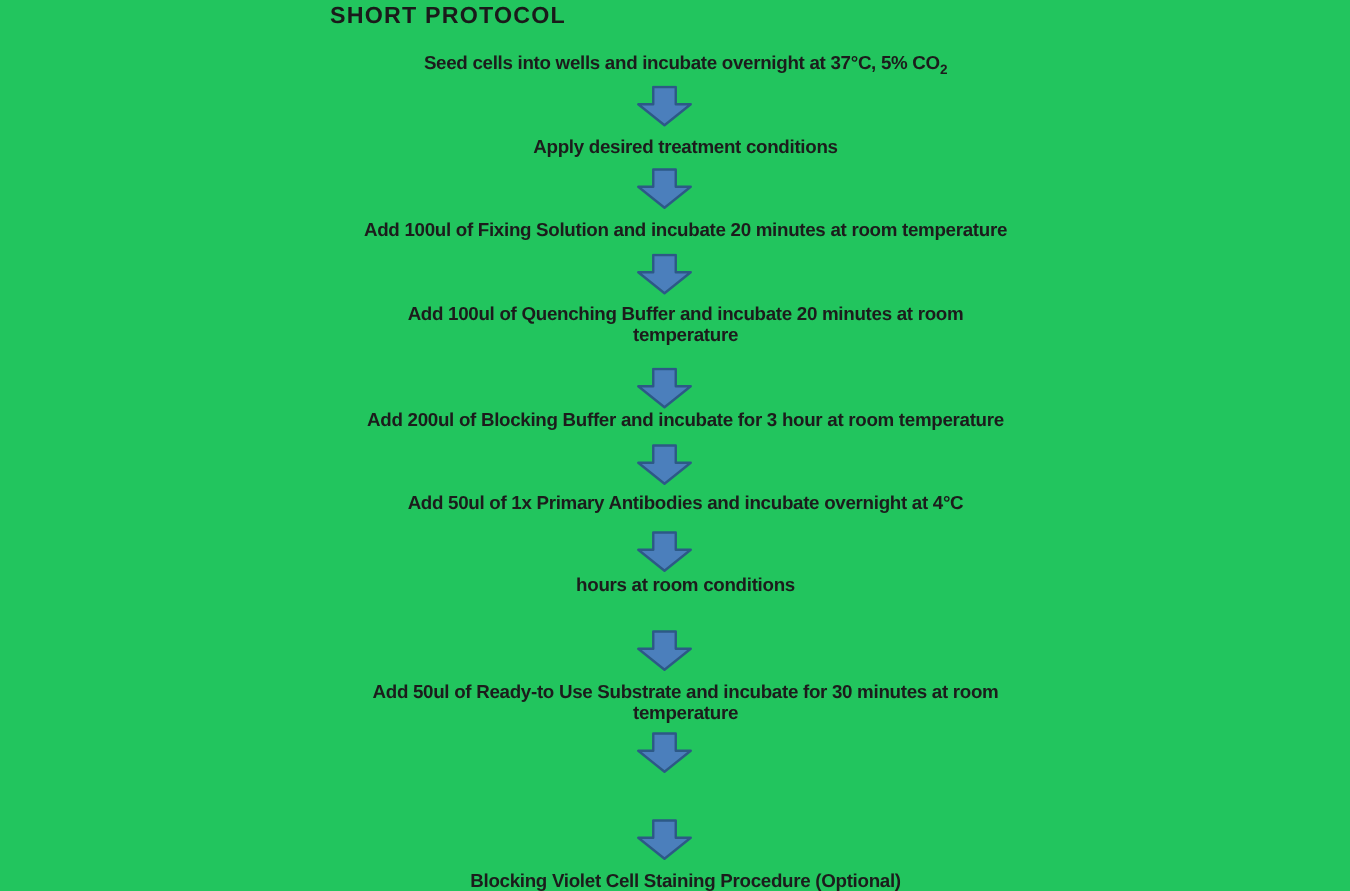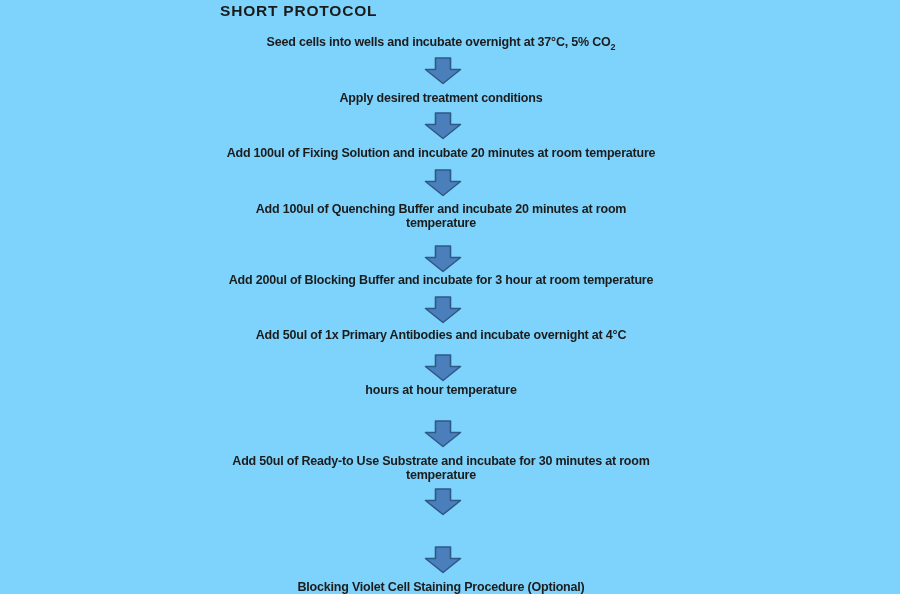--- a/index.html
+++ b/index.html
@@ -1,36 +1,36 @@
 <!DOCTYPE html>
 <html><head>
 <meta charset="utf-8">
 <style>
   html, body { margin: 0; padding: 0; background: #ffffff; }
   .canvas {
     position: relative;
     width: 900px;
     height: 594px;
-    background: #7dd3fc;
+    background: #22c55e;
     font-family: "Liberation Sans", sans-serif;
     overflow: hidden;
   }
   .title {
     position: absolute;
     left: 220px;
     top: 2px;
     font-size: 15.5px;
     font-weight: bold;
     color: #1a1a1a;
     letter-spacing: 0.8px;
     white-space: nowrap;
   }
   .step {
     position: absolute;
-    left: 91px;
+    left: 107px;
     width: 700px;
     text-align: center;
     font-size: 12.5px;
     font-weight: bold;
     color: #1c1c1c;
     letter-spacing: -0.2px;
     line-height: 14px;
   }
   .step .line { display: block; }
   .step sub {
@@ -94,21 +94,21 @@
 
   <div class="step" style="top:328px">
     <span class="line">Add 50ul of 1x Primary Antibodies and incubate overnight at 4°C</span>
   </div>
 
   <svg class="arrow" style="top:354px" viewBox="0 0 38 28">
     <polygon points="11.5,1 26.5,1 26.5,12.5 36.5,12.5 19,26.5 1.5,12.5 11.5,12.5" stroke-width="1.6" stroke-linejoin="round" fill="#4b7fbc" stroke="#2d5986"></polygon>
   </svg>
 
   <div class="step" style="top:383px">
-    <span class="line">hours at hour temperature</span>
+    <span class="line">hours at room conditions</span>
   </div>
 
   <svg class="arrow" style="top:420px" viewBox="0 0 38 28">
     <polygon points="11.5,1 26.5,1 26.5,12.5 36.5,12.5 19,26.5 1.5,12.5 11.5,12.5" stroke-width="1.6" stroke-linejoin="round" fill="#4b7fbc" stroke="#2d5986"></polygon>
   </svg>
 
   <div class="step" style="top:454px">
     <span class="line">Add 50ul of Ready-to Use Substrate and incubate for 30 minutes at room</span>
     <span class="line">temperature</span>
   </div>

